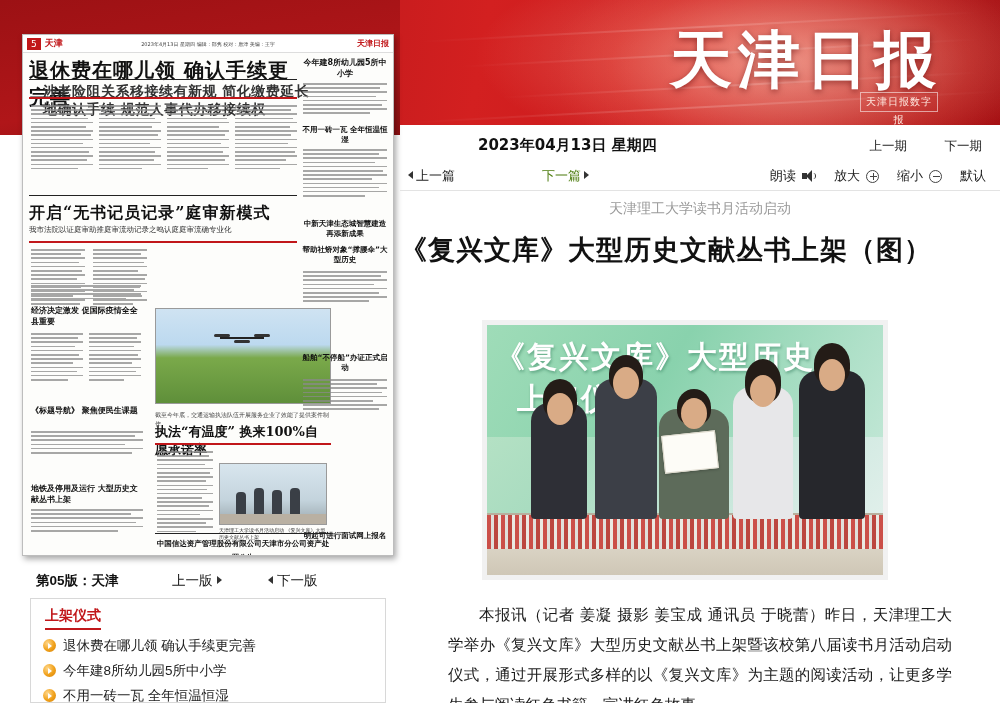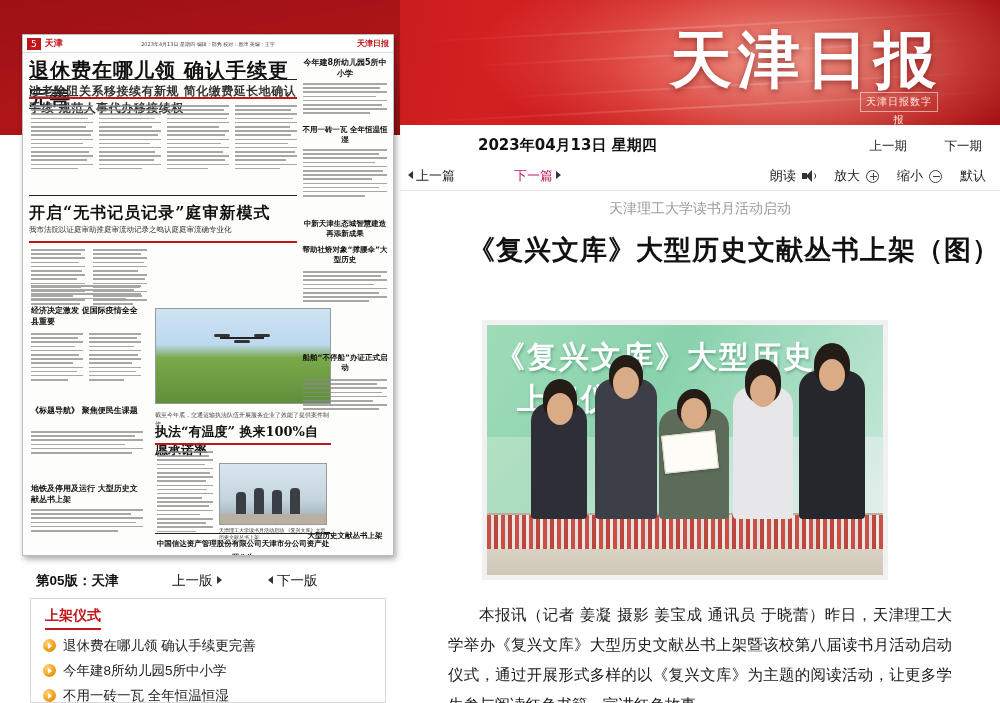--- a/index.html
+++ b/index.html
@@ -104,22 +104,22 @@
     position: absolute; right: 4px;
     font-size: 8px; color: #c1171a; font-weight: bold;
   }
   .paper-body { position: relative; height: 503px; }
   .p-head1 {
     position: absolute; left: 6px; top: 4px; width: 268px;
     font-size: 20px; font-weight: bold; color: #111; letter-spacing: 1px;
     font-family: "DejaVu Serif", serif;
   }
   .p-sub1 {
-    position: absolute; left: 6px; top: 30px; width: 268px;
-    font-size: 12px; color: #333; font-weight: bold; letter-spacing: 0.5px;
+    position: absolute; left: 20px; top: 30px; width: 268px;
+    font-size: 14px; color: #333; font-weight: bold; letter-spacing: 0.5px;
   }
   .p-rule {
     position: absolute; background: #222; height: 1px;
   }
   .p-head2 {
     position: absolute; left: 6px; top: 150px; width: 268px;
     font-size: 16px; font-weight: bold; color: #111; letter-spacing: 1px;
     font-family: "DejaVu Serif", serif;
   }
   .p-sub2 {
@@ -178,21 +178,21 @@
     position: absolute; right: 18px; top: 5px;
     font-size: 12.5px; color: #222;
   }
   .issue-nav span { margin-left: 34px; cursor: pointer; }
 
   .toolbar {
     position: absolute; left: 400px; top: 163px; width: 600px; height: 28px;
     border-bottom: 1px solid #e3e3e3;
   }
   .prev-art { position: absolute; left: 8px; top: 4px; font-size: 13px; color: #222; }
-  .next-art { position: absolute; left: 114px; top: 4px; font-size: 13px; color: #be185d; }
+  .next-art { position: absolute; left: 142px; top: 4px; font-size: 13px; color: #4d7c0f; }
   .read-tools { position: absolute; right: 14px; top: 4px; font-size: 13px; color: #222; display: flex; align-items: center; gap: 6px; }
   .read-tools .sep { display: inline-block; width: 6px; }
   .ico-circ {
     display: inline-block; width: 13px; height: 13px; border: 1px solid #444; border-radius: 50%;
     position: relative; vertical-align: -2px;
   }
   .ico-circ::before { content: ""; position: absolute; left: 2.5px; top: 5.5px; width: 7px; height: 1px; background: #444; }
   .ico-circ.plus::after { content: ""; position: absolute; left: 5.5px; top: 2.5px; width: 1px; height: 7px; background: #444; }
   .ico-speaker {
     display: inline-block; width: 14px; height: 12px; position: relative; vertical-align: -2px;
@@ -203,21 +203,21 @@
   .ico-speaker .wave { position: absolute; left: 11px; top: 3px; width: 3px; height: 6px;
     border-right: 1.5px solid #333; border-radius: 0 4px 4px 0; }
 
   .kicker {
     position: absolute; left: 400px; top: 200px; width: 600px;
     text-align: center; font-size: 14px; color: #9a9a9a;
     font-family: "DejaVu Sans", sans-serif;
   }
   .headline {
     position: absolute; left: 400px; top: 232px; width: 600px;
-    text-align: right; font-size: 27px; font-weight: bold; color: #111;
+    text-align: left; font-size: 27px; font-weight: bold; color: #111;
     font-family: "DejaVu Serif", "Liberation Serif", serif;
     letter-spacing: 1px;
   }
   .byline {
     position: absolute; left: 400px; top: 292px; width: 600px;
     text-align: center; font-size: 15px; color: #555;
   }
   .article-photo {
     position: absolute; left: 482px; top: 320px; width: 406px; height: 260px;
     border: 5px solid #f1f1f1;
@@ -594,21 +594,21 @@
       <div class="txt-lines" style="left:280px; top:326px; width:84px;">
         <i style="width:100%"></i>
           <i style="width:88%"></i>
           <i style="width:100%"></i>
           <i style="width:94%"></i>
           <i style="width:100%"></i>
           <i style="width:83%"></i>
           <i style="width:100%"></i>
           <i style="width:91%"></i>
       </div>
-      <div style="position:absolute; left:278px; top:478px; width:88px; font-size:7.5px; font-weight:bold; color:#111; line-height:10px; text-align:center;">大型历史文献丛书上架</div>
+      <div style="position:absolute; left:278px; top:478px; width:88px; font-size:7.5px; font-weight:bold; color:#111; line-height:10px; text-align:center;">明起可进行面试网上报名</div>
 
       <div class="adbox">中国信达资产管理股份有限公司天津市分公司资产处置公告</div>
       <div class="p-rule" style="left:132px; top:480px; width:176px;"></div>
     </div>
   </div>
 
   <div class="date-row">
     <div class="date-text">2023年04月13日  星期四</div>
     <div class="issue-nav">
       <span>上一期</span>

